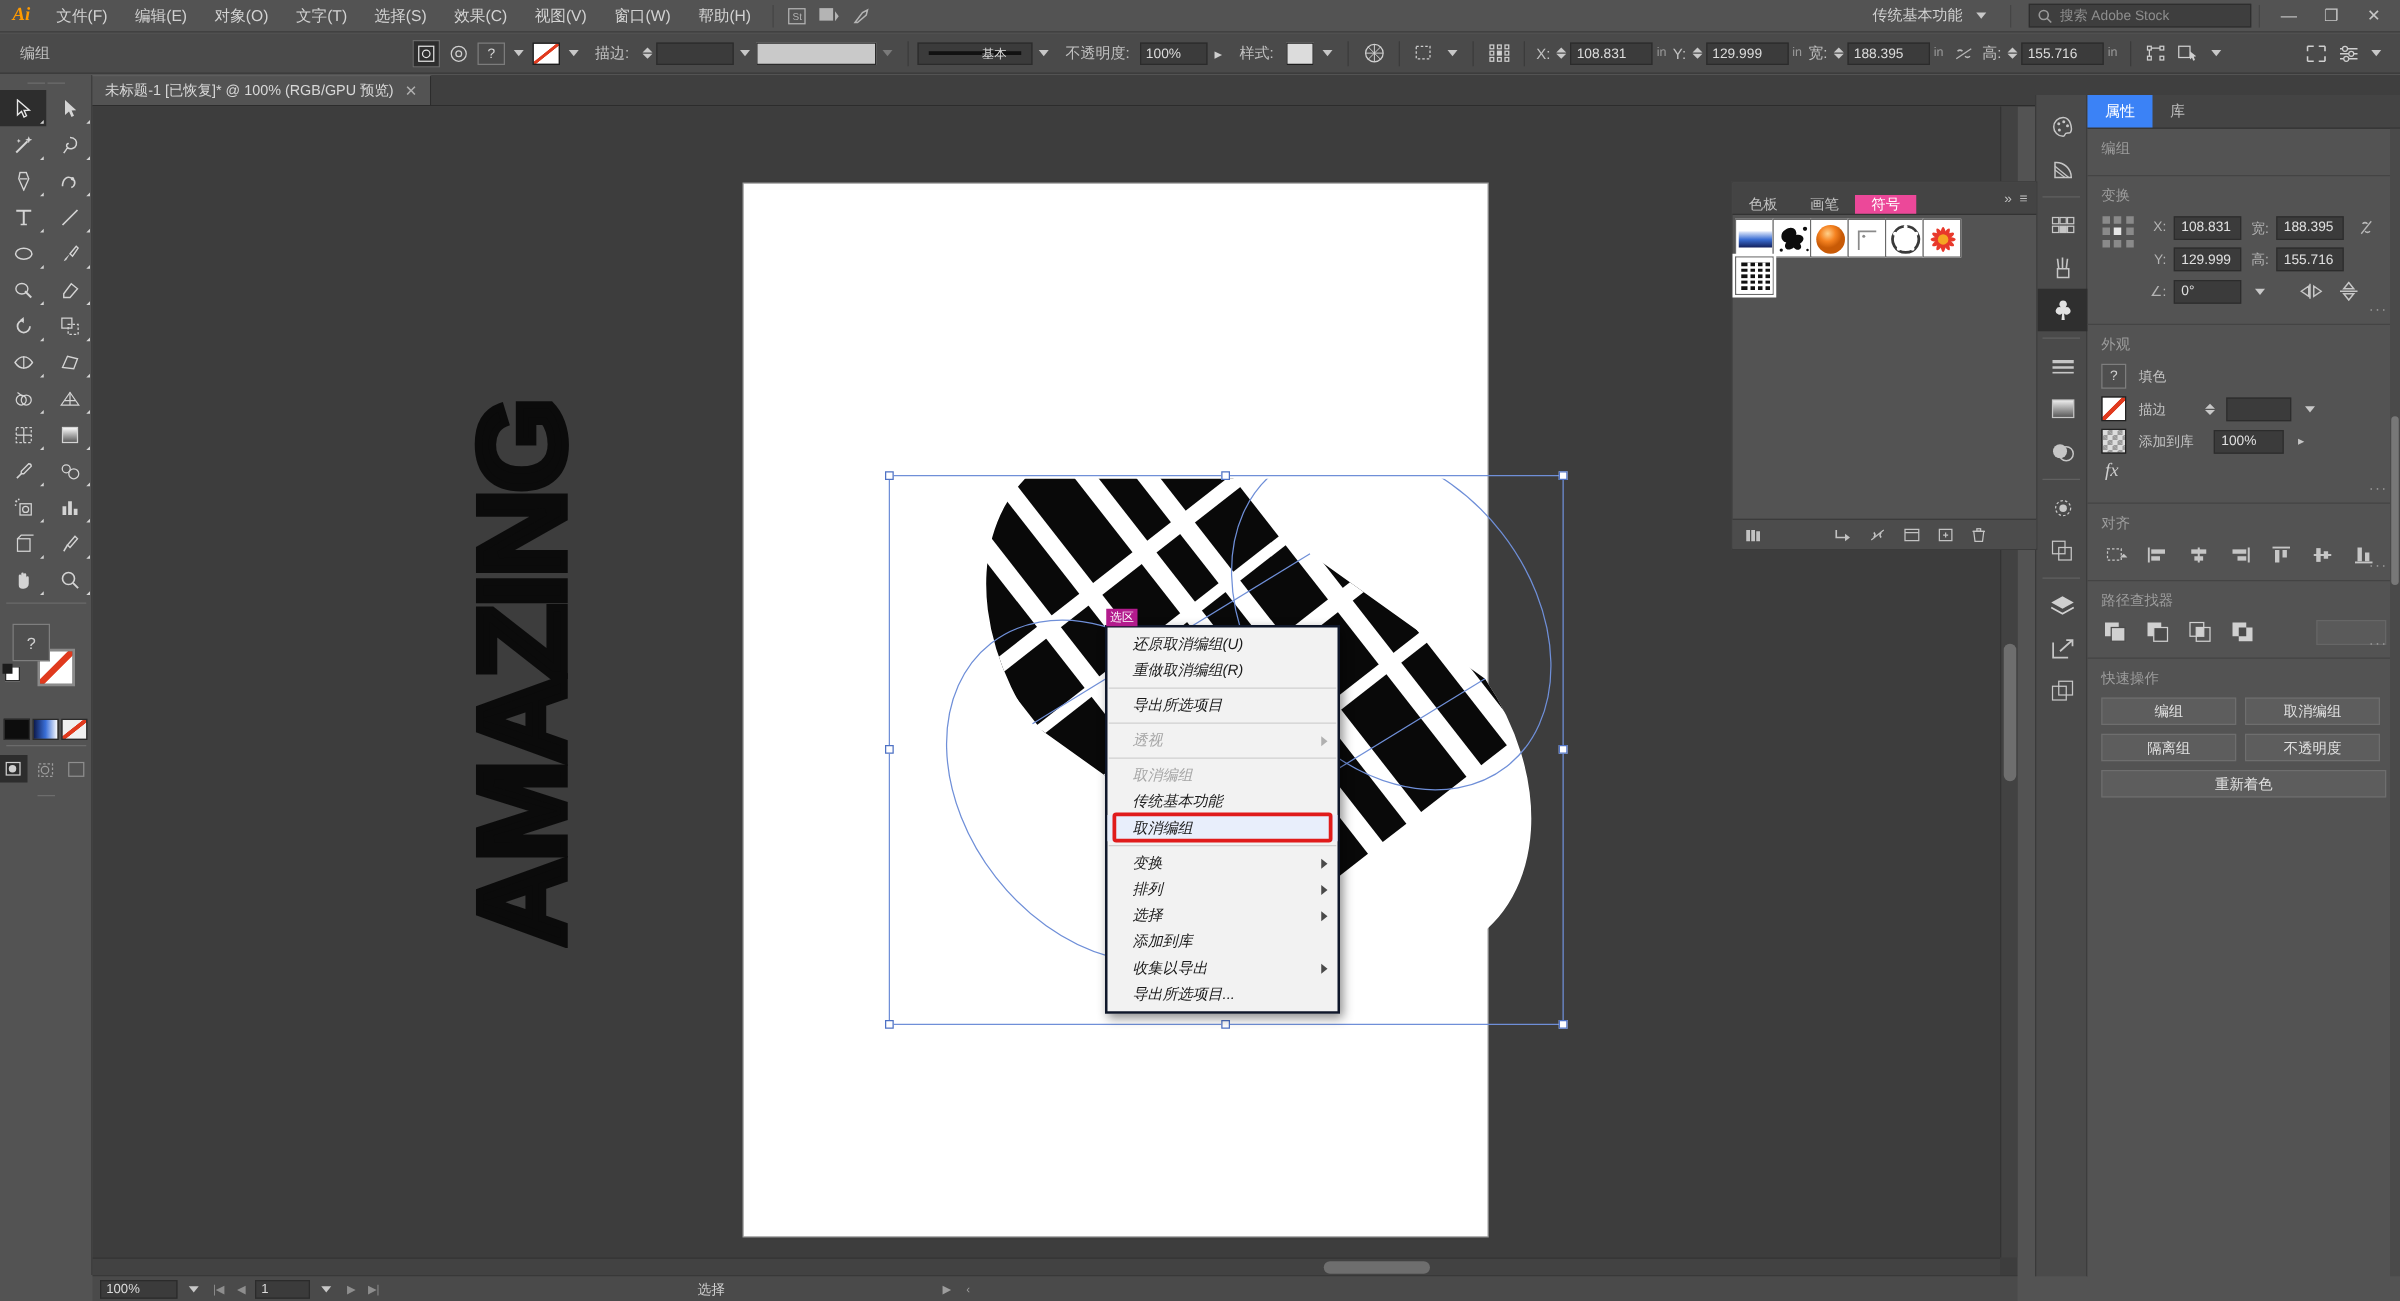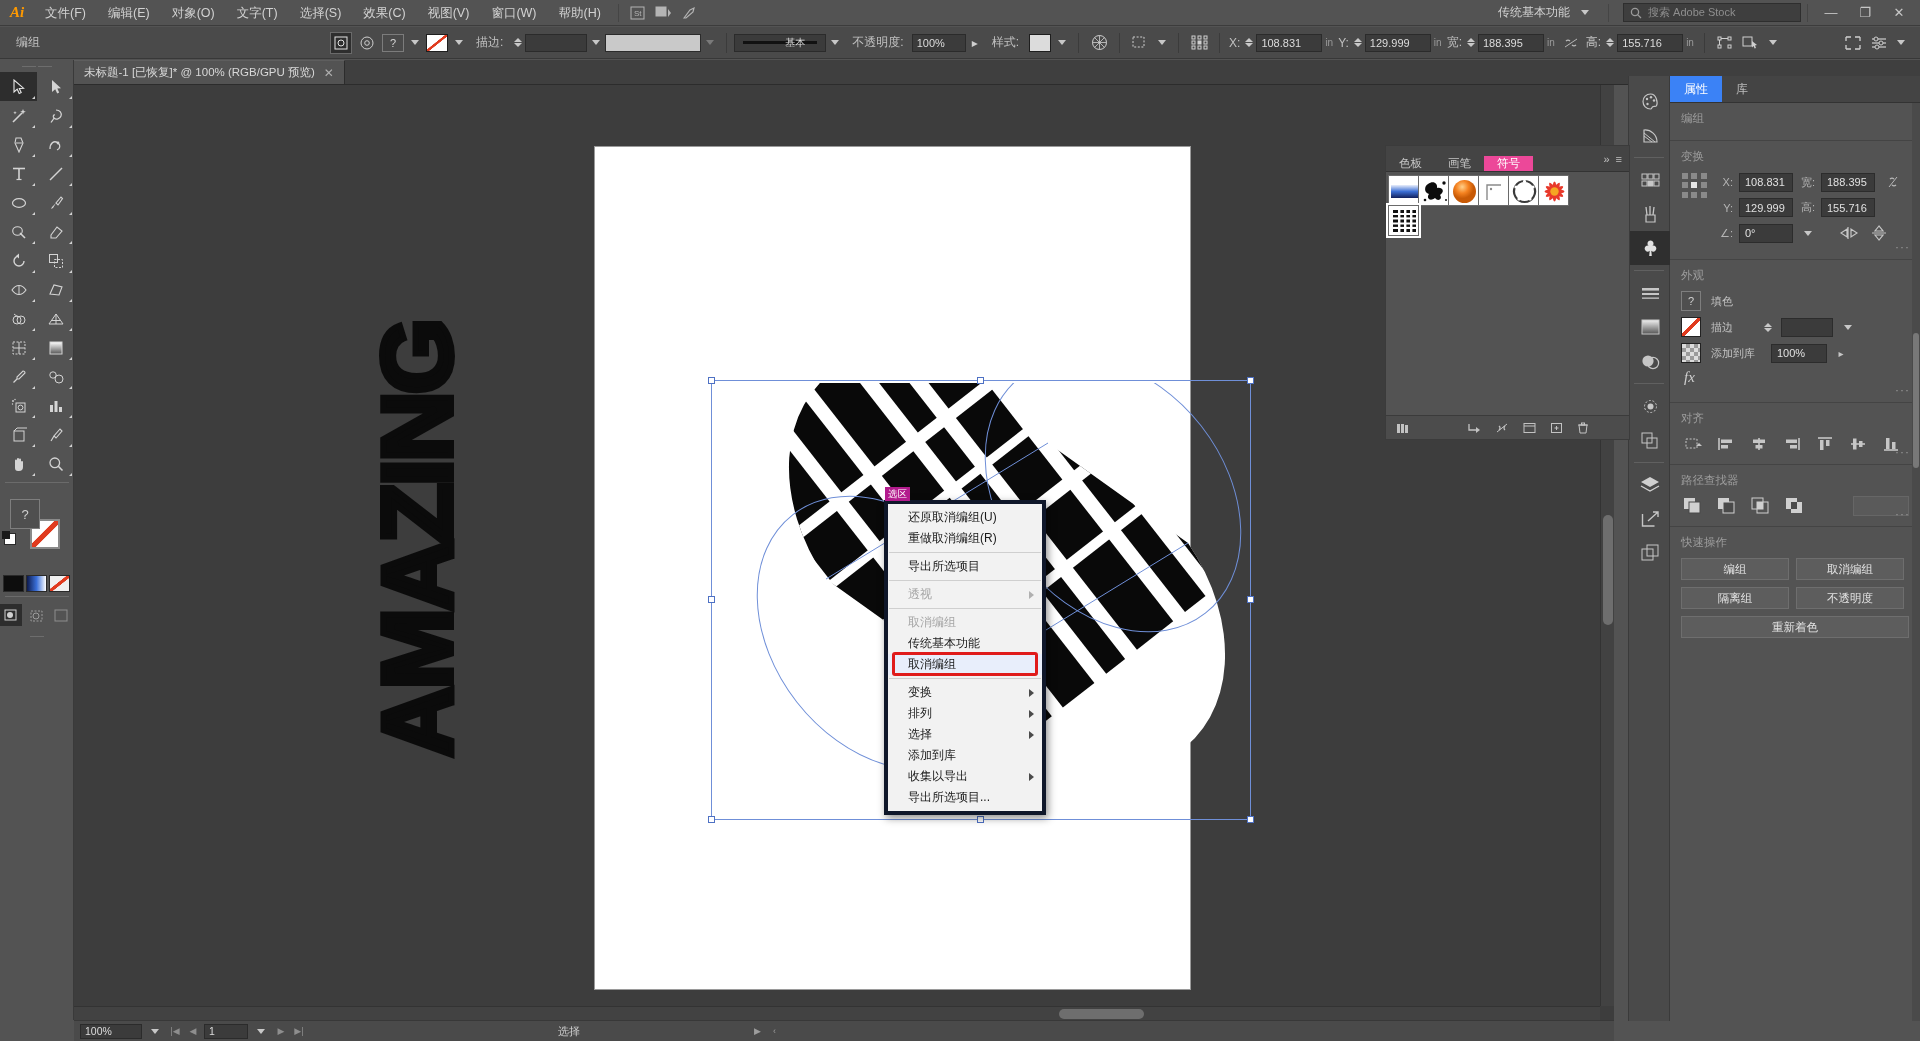--- a/index.html
+++ b/index.html
@@ -170,22 +170,22 @@
   .ht{top:-4px;} .hb{bottom:-4px;} .hm{top:50%;margin-top:-4px;}
 
   
   .vscroll{position:absolute;right:0;top:0;width:14px;height:921px;background:#424242;border-left:1px solid #333;}
   .vthumb{position:absolute;left:2px;top:430px;width:10px;height:110px;background:#6e6e6e;border-radius:5px;}
   .hscroll{position:absolute;left:0;bottom:0;height:14px;width:1526px;background:#424242;border-top:1px solid #333;}
   .hthumb{position:absolute;top:2px;left:985px;width:85px;height:10px;background:#6e6e6e;border-radius:5px;}
 
   
   .ctxmenu{
-    position:absolute;left:884px;top:500px;width:162px;background:#f2f2f2;
-    border:4px solid #0f172a;box-shadow:2px 3px 8px rgba(0,0,0,.45);padding:3px 0;z-index:50;
+    position:absolute;left:884px;top:500px;width:188px;background:#f2f2f2;
+    border:2px solid #0f172a;box-shadow:2px 3px 8px rgba(0,0,0,.45);padding:3px 0;z-index:50;font-style:italic;
   }
   .ctxitem{
     height:21px;display:flex;align-items:center;padding:0 10px 0 20px;
     font-size:12px;color:#1a1a1a;position:relative;white-space:nowrap;
   }
   .ctxitem.disabled{color:#a6a6a6;}
   .ctxitem .arw{
     position:absolute;right:8px;width:0;height:0;
     border-top:4px solid transparent;border-bottom:4px solid transparent;border-left:5px solid #4a4a4a;
   }

